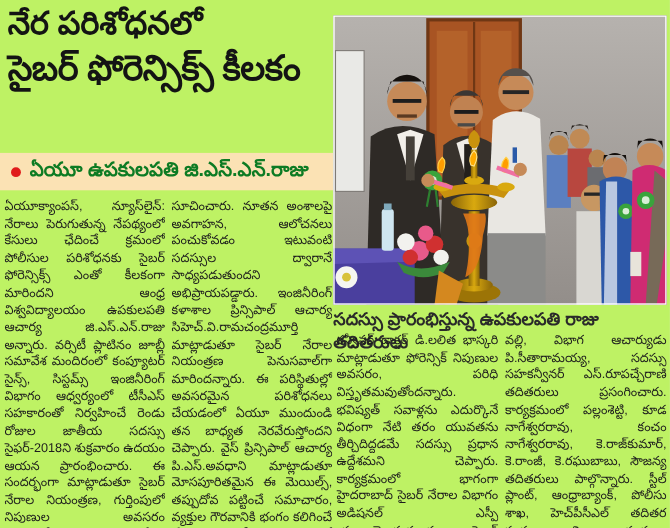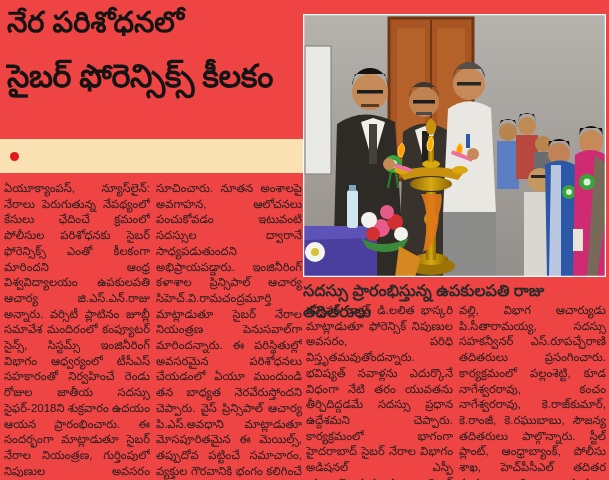--- a/index.html
+++ b/index.html
@@ -1,24 +1,24 @@
 <!DOCTYPE html>
 <html><head>
 <meta charset="utf-8">
 <style>
   html,body { margin:0; padding:0; background:#e8e8e8; }
   .page {
     position:relative; width:609px; height:480px; margin:0 auto;
-    background:#ef4444; overflow:hidden;
+    background:#bef264; overflow:hidden;
     font-family:"Liberation Sans", sans-serif;
   }
   
   .headline { position:absolute; left:7px; top:4px; width:296px; color:#141414; font-weight:bold; }
   .headline .l1 { font-size:29px; line-height:1.3; }
-  .headline .l2 { font-size:32px; line-height:1.3; margin-top:14px; letter-spacing:-0.5px; }
+  .headline .l2 { font-size:32px; line-height:1.3; letter-spacing:-0.5px; }
   
   .subhead {
     position:absolute; left:0px; top:139px; width:303px; height:34px;
     background:#fbe2b4; display:flex; align-items:center; box-sizing:border-box; padding-left:10px;
   }
   .subhead .dot { width:9px; height:9px; border-radius:50%; background:#e01b1b; margin-right:8px; flex:0 0 auto; }
   .subhead .txt { color:#0c7b23; font-weight:bold; font-size:18px; white-space:nowrap; }
   
   .photo { position:absolute; left:303px; top:14px; width:303px; height:263px; background:#9a9693; }
   .photo svg { display:block; }
@@ -41,20 +41,21 @@
 
 <div class="page">
 
   <div class="headline">
     <div class="l1">నేర పరిశోధనలో</div>
     <div class="l2">సైబర్ ఫోరెన్సిక్స్ కీలకం</div>
   </div>
 
   <div class="subhead">
     <span class="dot"></span>
+    <span class="txt">ఏయూ ఉపకులపతి జి.ఎస్.ఎన్.రాజు</span>
   </div>
 
   <div class="photo">
     <svg width="303" height="263" viewBox="0 0 303 263" xmlns="http://www.w3.org/2000/svg">
       <defs>
         <linearGradient id="wall" x1="0" y1="0" x2="0" y2="1">
           <stop offset="0" stop-color="#b6b2ae"></stop>
           <stop offset="1" stop-color="#938e8a"></stop>
         </linearGradient>
         <linearGradient id="brass" x1="0" y1="0" x2="1" y2="0">

